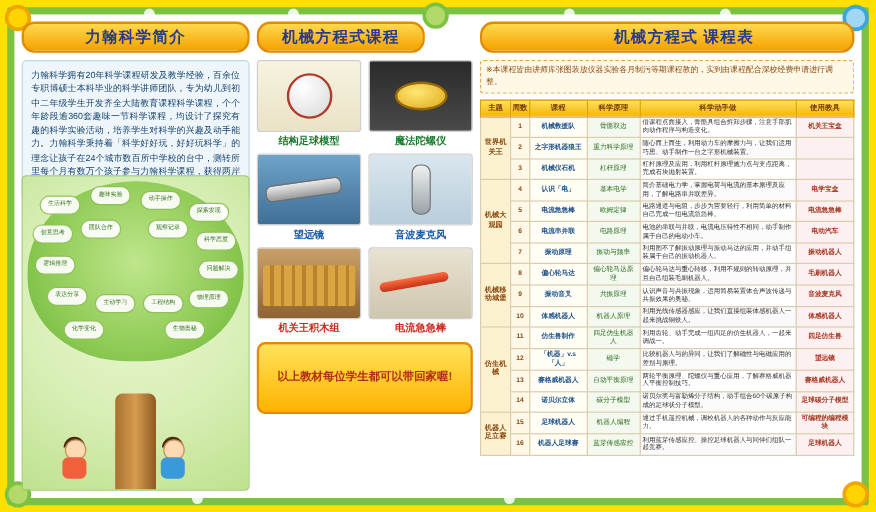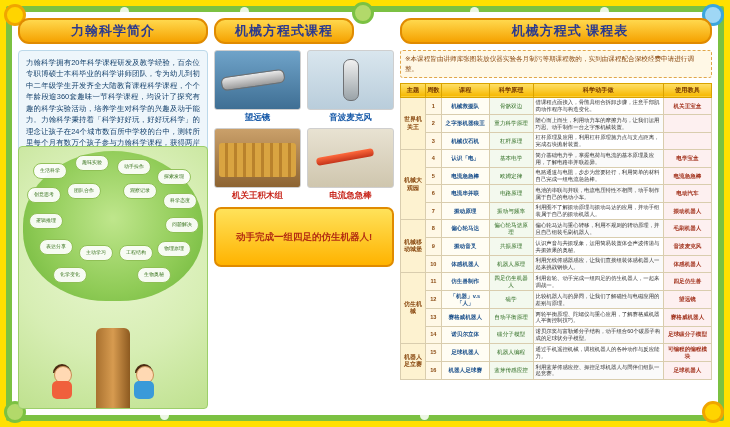--- a/index.html
+++ b/index.html
@@ -216,20 +216,34 @@
     </div>
   </div>
 
   <div class="col col-mid">
     <div style="display:flex;align-items:center;">
       <div class="hdr hdr-mid">机械方程式课程</div>
     </div>
     <div class="photos">
       <div class="prow">
         <div class="pcard">
+          <div class="pimg p1">
+              <div class="ball"></div>
+            </div>
+          <div class="pcap">结构足球模型</div>
+        </div>
+        <div class="pcard">
+          <div class="pimg p2">
+              <div class="gyro"></div>
+            </div>
+          <div class="pcap">魔法陀螺仪</div>
+        </div>
+      </div>
+      <div class="prow">
+        <div class="pcard">
           <div class="pimg p3">
               <div class="scope"></div>
             </div>
           <div class="pcap blue">望远镜</div>
         </div>
         <div class="pcard">
           <div class="pimg p4">
               <div class="mic"></div>
             </div>
           <div class="pcap blue">音波麦克风</div>
@@ -244,21 +258,21 @@
         </div>
         <div class="pcard">
           <div class="pimg p6">
               <div class="wand"></div>
             </div>
           <div class="pcap red">电流急急棒</div>
         </div>
       </div>
     </div>
     <div class="promo">
-      <span>动手完成一组四足的仿生机器人!</span>
+      <span>以上教材每位学生都可以带回家喔!</span>
       <span class="promo-kid"></span>
     </div>
   </div>
 
   <div class="col col-right">
     <div class="hdr hdr-right">机械方程式 课程表</div>
     <div class="note">※本课程皆由讲师库张图装放仪器实验各月制污等期课程教的，实到由课程配合深校经费申请进行调整。</div>
     <table class="course">
       <colgroup>
         <col style="width:24px">

